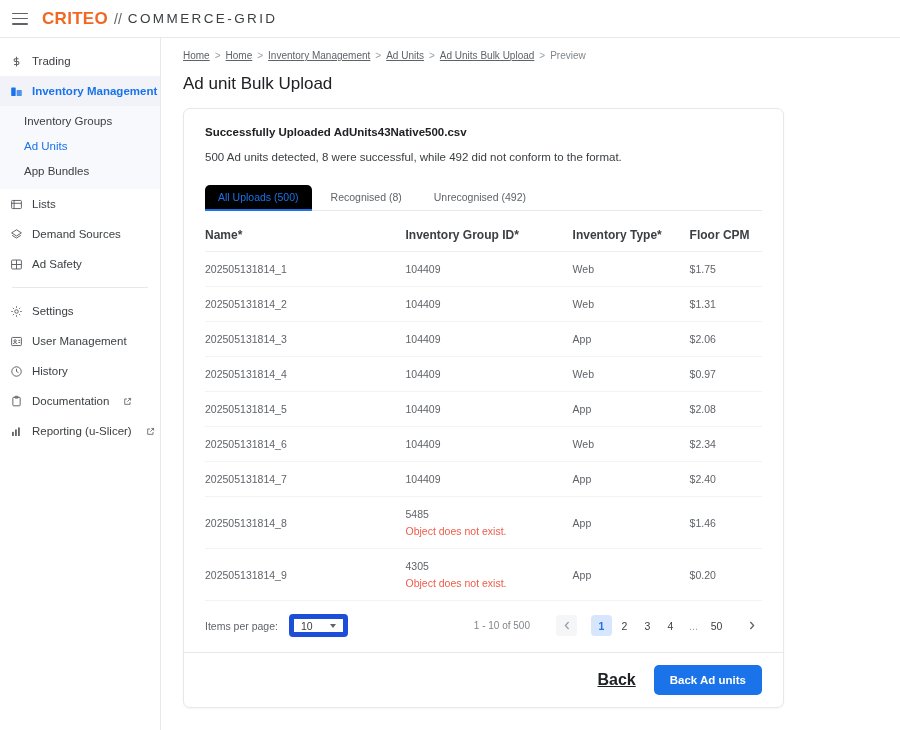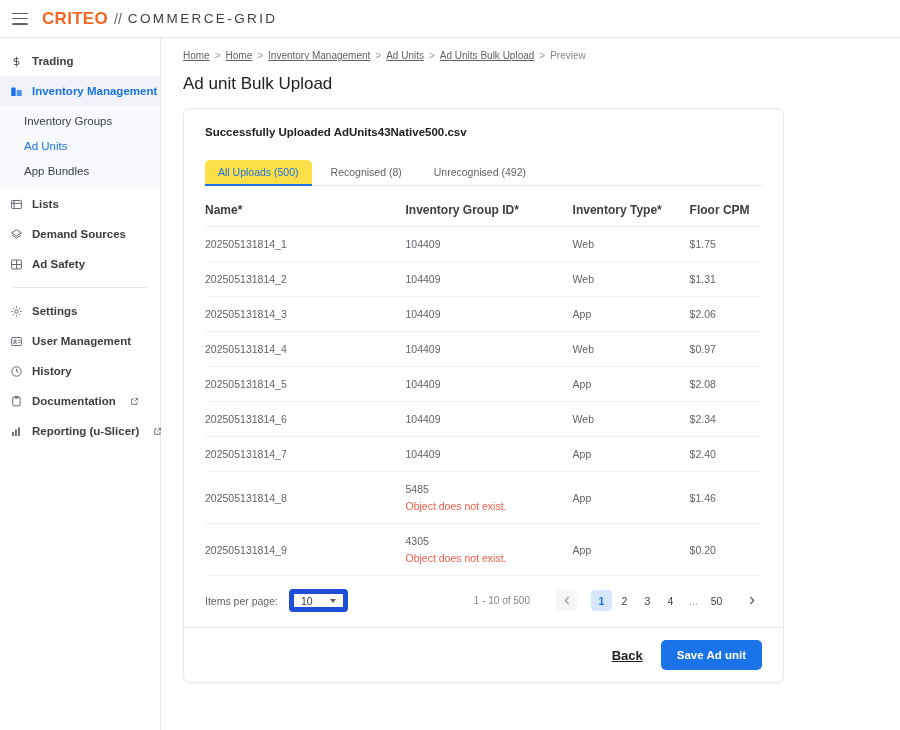--- a/index.html
+++ b/index.html
@@ -42,21 +42,20 @@
     border-right: 1px solid #e6e8eb;
     background: #fff;
     padding-top: 8px;
     font-size: 11.5px;
   }
   .nav-item {
     display: flex; align-items: center; gap: 9px;
     height: 30px; padding: 0 10px;
     color: #3c4043; cursor: pointer;
     white-space: nowrap;
-    font-weight: bold;
   }
   .nav-item .ico { width: 13px; height: 13px; flex: 0 0 13px; display: block; color: #5f6368; }
   .nav-item .ico svg { width: 13px; height: 13px; display: block; }
   .nav-item.active { background: #f1f3f9; color: #1a73e8; font-weight: 600; }
   .nav-item.active .ico { color: #1a73e8; }
   .subnav { background: #f7f9fc; padding: 2px 0 6px 0; }
   .sub-item {
     height: 25px; display: flex; align-items: center;
     padding-left: 24px; color: #3c4043; cursor: pointer; font-size: 11.5px;
   }
@@ -84,21 +83,21 @@
   .upload-title { font-size: 11.5px; font-weight: bold; color: #202124; }
   .upload-sub { font-size: 11.5px; color: #3c4043; margin-top: 13px; }
 
   
   .tabs { display: flex; gap: 6px; margin-top: 22px; border-bottom: 1px solid #e6e8eb; }
   .tab {
     font-size: 10.5px; padding: 6px 13px 7px 13px;
     color: #5f6368; cursor: pointer; position: relative;
     border-radius: 5px 5px 0 0;
   }
-  .tab.active { background: #fde047; color: #1a73e8; }
+  .tab.active { background: #000000; color: #1a73e8; }
   .tab.active::after {
     content: ""; position: absolute; left: 0; right: 0; bottom: -1px;
     height: 2px; background: #1a73e8;
   }
 
   
   table { width: 100%; border-collapse: collapse; margin-top: 8px; }
   th {
     text-align: left; font-size: 12px; font-weight: bold; color: #3c4043;
     padding: 9px 0 9px 0; border-bottom: 1px solid #eceff1;
@@ -134,21 +133,21 @@
   .pg.dots { color: #9aa0a6; cursor: default; }
   .pg.nav-arrow { color: #9aa0a6; background: #f5f6f7; }
   .pg.nav-next { color: #5f6368; background: transparent; }
 
   
   .card-footer {
     border-top: 1px solid #e6e8eb;
     padding: 12px 21px; display: flex; justify-content: flex-end; align-items: center; gap: 18px;
   }
   .btn-text {
-    font-size: 13px; font-weight: bold; color: #202124; cursor: pointer; background: none; border: none;
+    font-size: 16px; font-weight: bold; color: #202124; cursor: pointer; background: none; border: none;
     font-family: inherit;
     text-decoration: underline;
   }
   .btn-primary {
     background: #1a73e8; color: #fff; border: none; border-radius: 5px;
     font-size: 11.5px; font-weight: bold; padding: 9px 16px; cursor: pointer;
     font-family: inherit;
   }
 </style>
 </head>
@@ -313,20 +312,21 @@
       <span class="sep">&gt;</span>
       <span class="cur">Preview</span>
     </div>
 
     <h1 class="page-title">Ad unit Bulk Upload</h1>
 
     <section class="card">
       <div class="card-body">
 
         <div class="upload-title">Successfully Uploaded AdUnits43Native500.csv</div>
+        <div class="upload-sub">500 Ad units detected, 8 were successful, while 492 did not conform to the format.</div>
 
         <div class="tabs">
           <div class="tab active">All Uploads (500)</div>
           <div class="tab">Recognised (8)</div>
           <div class="tab">Unrecognised (492)</div>
         </div>
 
         <table>
           <thead>
             <tr>
@@ -439,17 +439,17 @@
               <svg width="6" height="9" viewBox="0 0 6 9" fill="none" stroke="currentColor" stroke-width="1.3">
                 <path d="M1.4 1l3.2 3.5L1.4 8"></path>
               </svg>
             </div>
           </div>
         </div>
       </div>
 
       <div class="card-footer">
         <button class="btn-text">Back</button>
-        <button class="btn-primary">Save Ad unit</button>
+        <button class="btn-primary">Back Ad units</button>
       </div>
     </section>
   </main>
 </div>
 
 </body></html>

